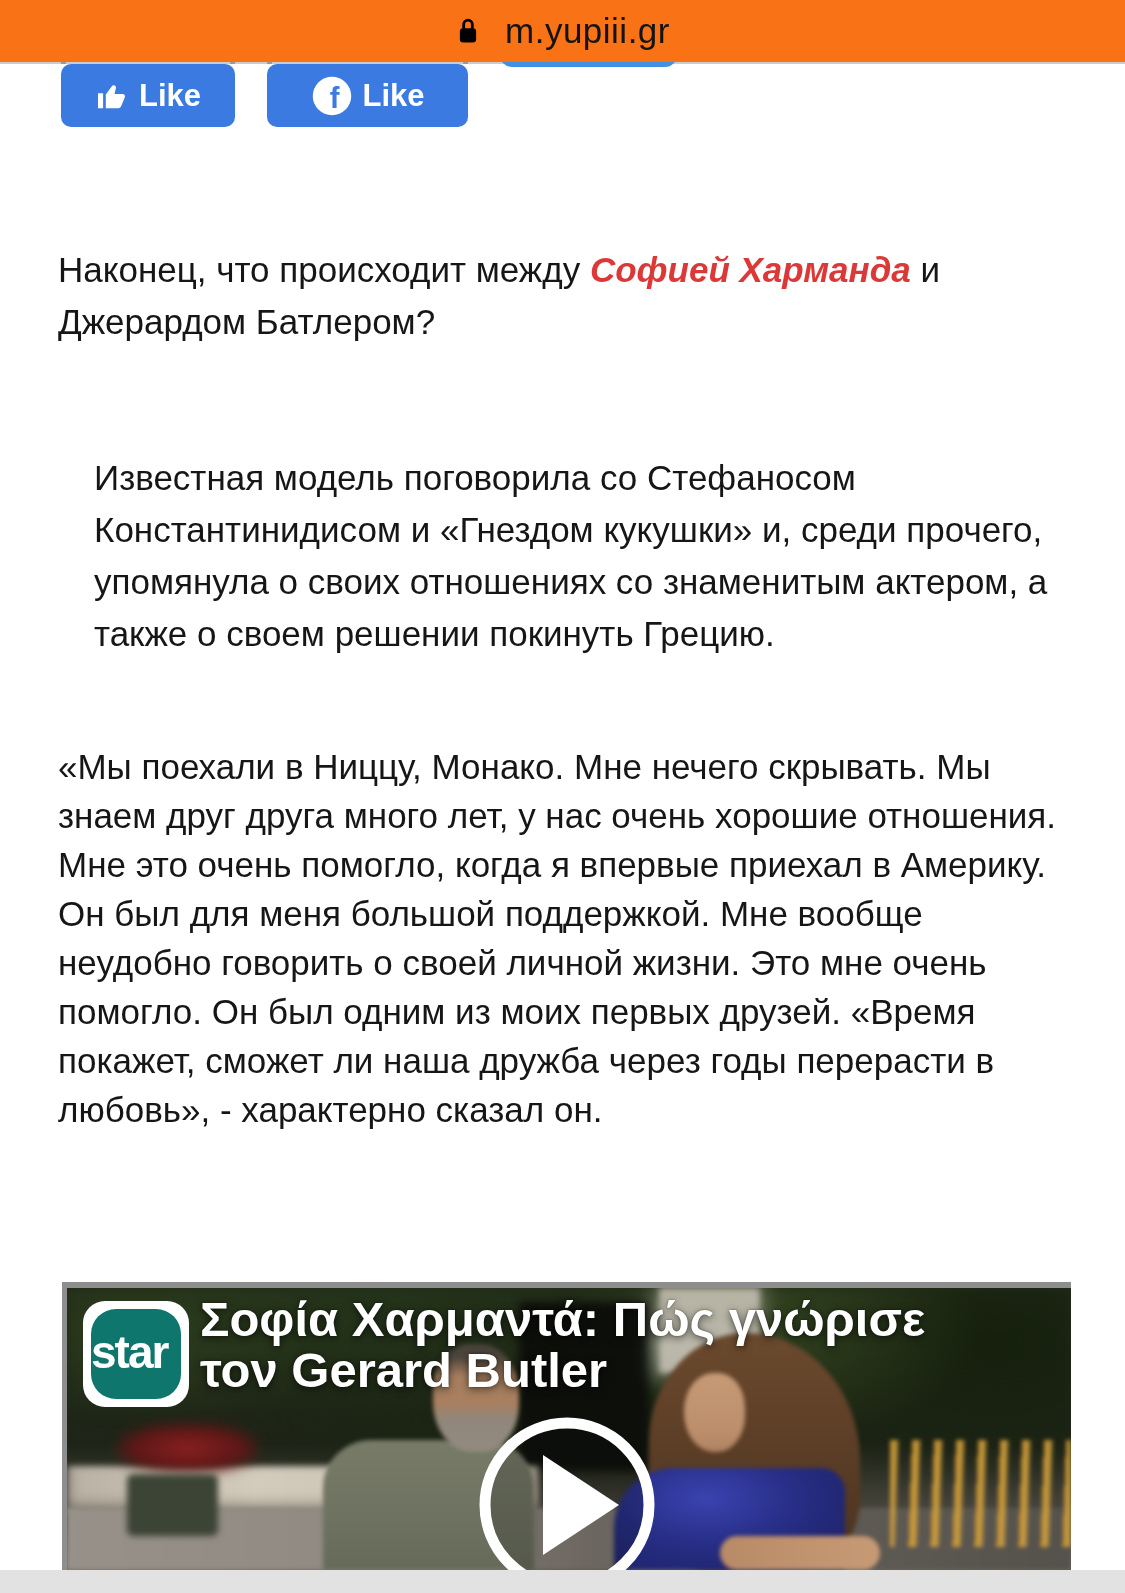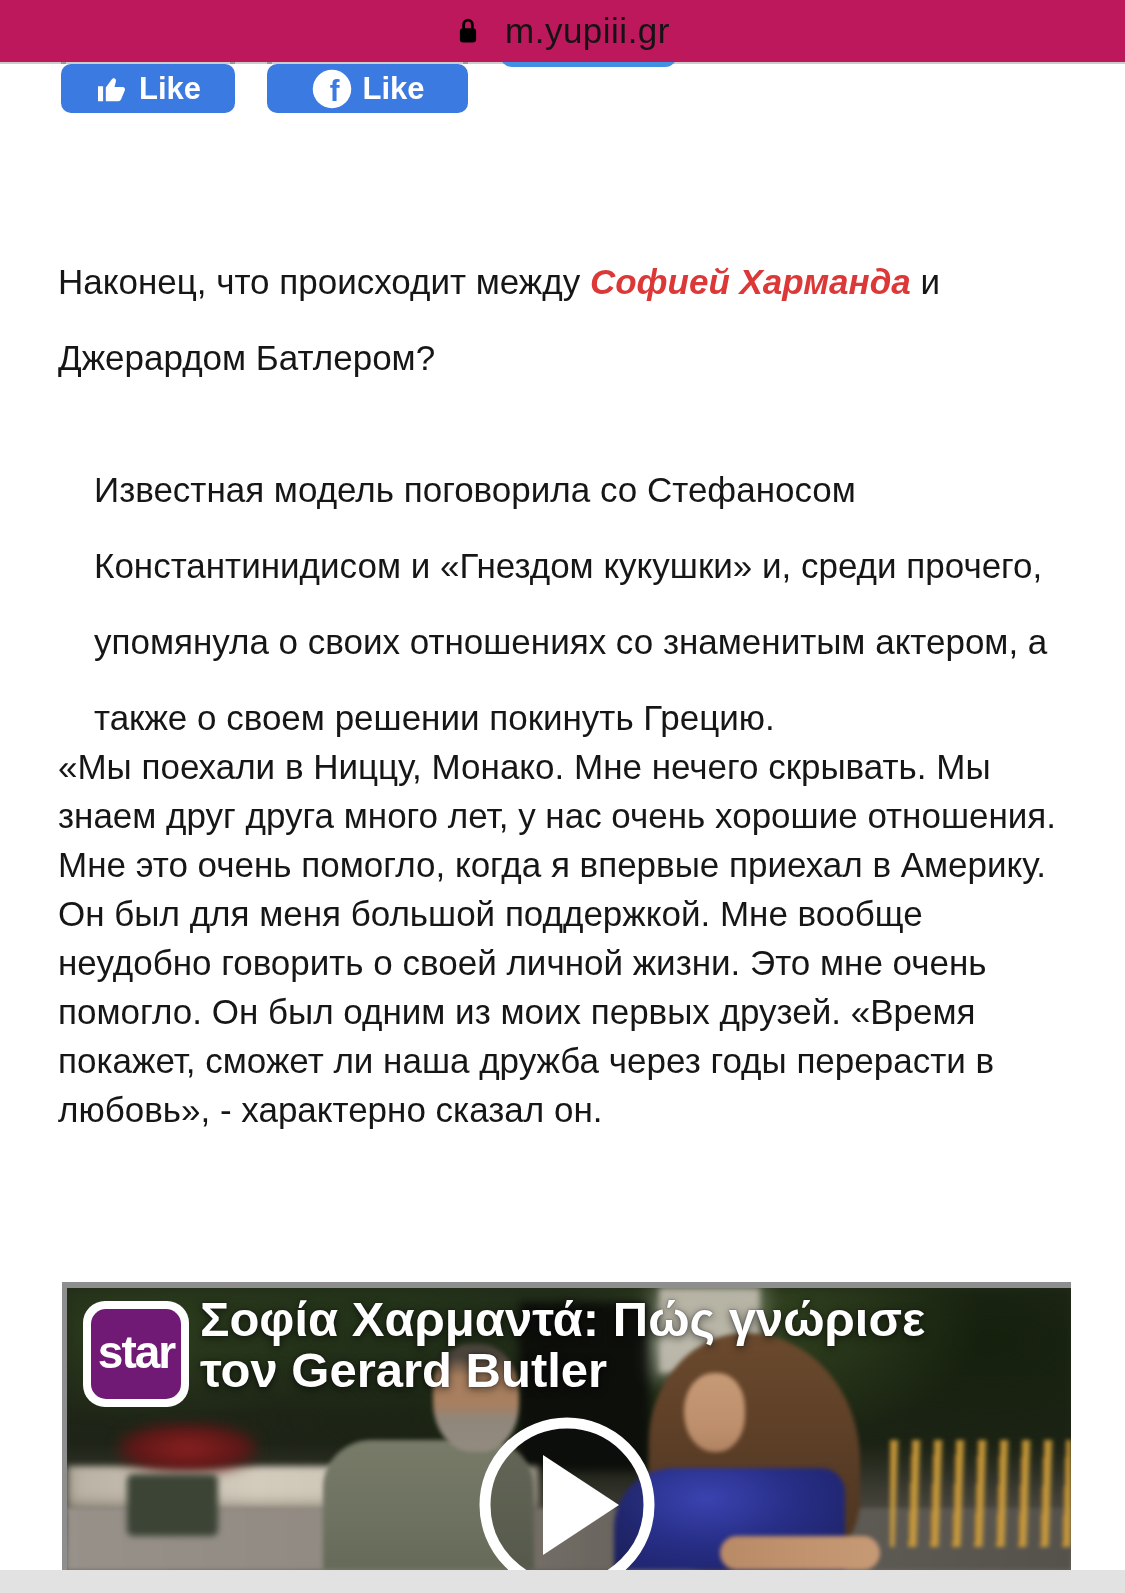--- a/index.html
+++ b/index.html
@@ -6,32 +6,32 @@
   html,body { background:#ffffff; }
   .canvas {
     position:relative; width:1125px; height:1593px;
     background:#ffffff; overflow:hidden;
     font-family:"Liberation Sans","DejaVu Sans",sans-serif;
   }
 
   
   .url-bar {
     position:absolute; left:0; top:0; width:1125px; height:62px;
-    background:#be185d; display:flex; align-items:center; justify-content:center;
+    background:#f97316; display:flex; align-items:center; justify-content:center;
     gap:24px; z-index:3;
   }
   .url-text { font-size:35px; color:#141414; letter-spacing:.5px; }
   .divider {
     position:absolute; left:0; top:62px; width:1125px; height:2px;
     background:#cccccc; z-index:1;
   }
 
   
   .fb-btn {
-    position:absolute; top:64px; height:49px;
+    position:absolute; top:64px; height:63px;
     background:#3b7ae0; border-radius:10px;
     display:flex; align-items:center; justify-content:center; gap:8px;
     color:#ffffff; font-size:31px; font-weight:bold; z-index:2;
     border:none; cursor:pointer;
   }
   .fb-btn::before, .fb-btn::after {
     content:""; position:absolute; top:-9px; width:5px; height:9px; background:#9a9a9a;
   }
   .fb-btn::before { left:0; }
   .fb-btn::after  { right:0; }
@@ -39,21 +39,21 @@
   .share-btn { left:267px; width:201px; }
   .pill-btn {
     position:absolute; left:500px; top:52px; width:177px; height:15px;
     background:#4190e2; border-radius:0 0 12px 12px; z-index:2;
     border:none; cursor:pointer;
   }
 
   
   .para {
     position:absolute; left:58px; width:1010px;
-    font-size:35px; line-height:76px; color:#161616;
+    font-size:35px; line-height:52px; color:#161616;
   }
   .p1 { top:244px; }
   .p2 { top:452px;margin-left:36px; }
   .p3 { top:742px; line-height:49px; }
   .hl { color:#dc3838; font-weight:bold; font-style:italic; }
   .it { }
 
   
   .video {
     position:absolute; left:62px; top:1282px; width:1009px; height:288px;
@@ -106,22 +106,22 @@
   .th-woman-arm{ left:65%; top:88%; width:16%; height:12%; filter:blur(2px);
                background:linear-gradient(90deg,#b98a66 0%,#c79a76 100%); border-radius:20px; }
 
   
   .star-logo {
     left:16px; top:13px; width:106px; height:106px;
     background:#ffffff; border-radius:22px; padding:8px; z-index:5;
   }
   .star-logo-inner {
     position:static; width:100%; height:100%;
-    background:#701a75; border-radius:15px;
-    display:flex; align-items:center; justify-content:center;
+    background:#0f766e; border-radius:25px;
+    display:flex; align-items:center; 
   }
   .star-logo-text {
     position:static; color:#ffffff; font-size:46px; font-weight:bold;
     letter-spacing:-2px; transform:translateY(-2px);
   }
 
   
   .video-title {
     left:133px; top:6px; width:810px; z-index:4;
     color:#ffffff; font-size:49px; font-weight:bold; line-height:51px;

